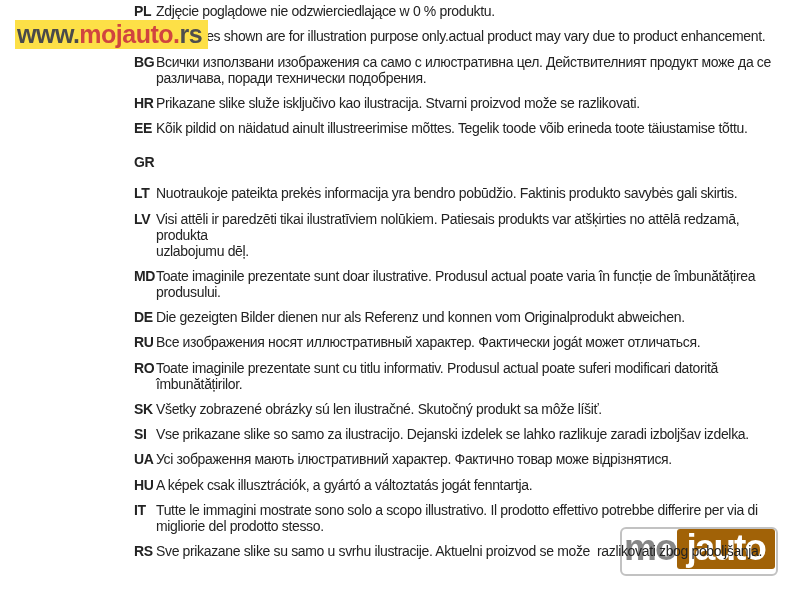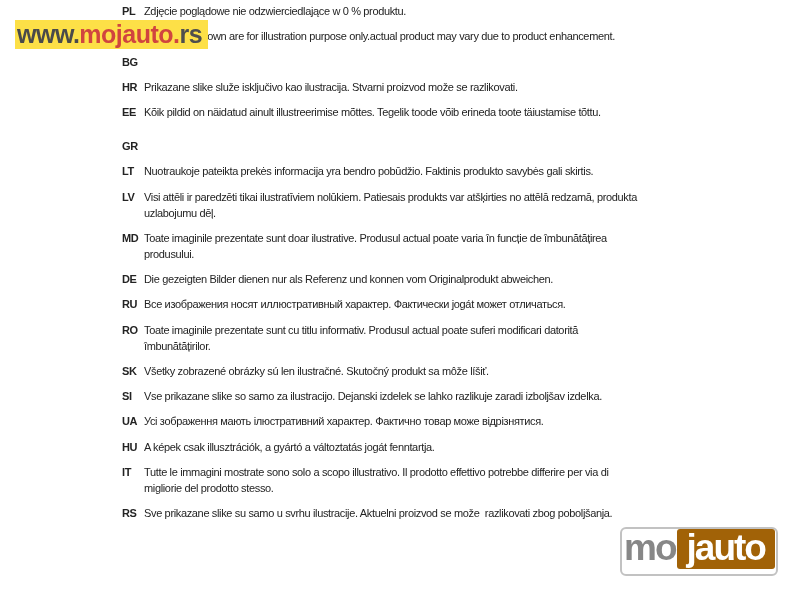--- a/index.html
+++ b/index.html
@@ -2,25 +2,25 @@
 <html><head>
 <meta charset="utf-8">
 <style>
   html,body{margin:0;padding:0;}
   body{
     width:800px;height:600px;background:#ffffff;position:relative;overflow:hidden;
     font-family:"Liberation Sans",sans-serif;color:#232323;
   }
   
   .entries{
-    position:absolute;left:122px;top:3px;width:660px;z-index:2;
-    font-size:11px;line-height:16px;letter-spacing:-0.35px;
+    position:absolute;left:134px;top:3px;width:660px;z-index:2;
+    font-size:14px;line-height:16px;letter-spacing:-0.35px;
   }
   .entry{display:flex;margin-bottom:9.25px;}
-  .entry.section-start{margin-top:18px;}
+  .entry.section-start{margin-top:18px;flex-direction:column;}
   .code{flex:0 0 22px;width:22px;font-weight:700;}
   .text{white-space:pre-wrap;}
   
   .watermark{
     position:absolute;left:15px;top:20px;z-index:3;background:#fde047;
     padding:2px 6px 2px 2px;font-size:25px;font-weight:700;letter-spacing:-0.5px;
     line-height:1;white-space:nowrap;
   }
   
   .logo{
@@ -47,20 +47,22 @@
     <span class="text">Zdjęcie poglądowe nie odzwierciedlające w 0 % produktu.</span>
   </div>
 
   <div class="entry">
     <span class="code">EN</span>
     <span class="text">All pictures shown are for illustration purpose only.actual product may vary due to product enhancement.</span>
   </div>
 
   <div class="entry">
     <span class="code">BG</span>
+    <span class="text">Всички използвани изображения са само с илюстративна цел. Действителният продукт може да се
+различава, поради технически подобрения.</span>
   </div>
 
   <div class="entry">
     <span class="code">HR</span>
     <span class="text">Prikazane slike služe isključivo kao ilustracija. Stvarni proizvod može se razlikovati.</span>
   </div>
 
 
   <div class="entry">
     <span class="code">EE</span>

